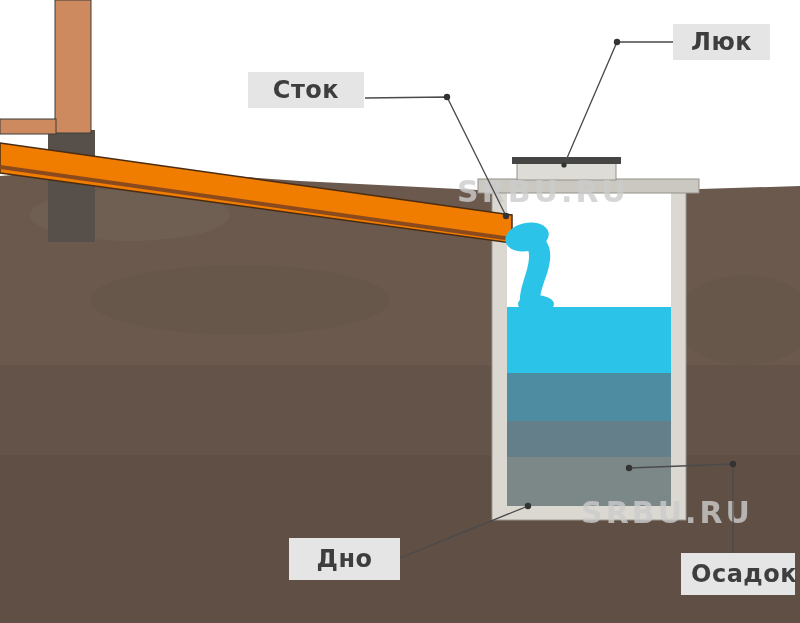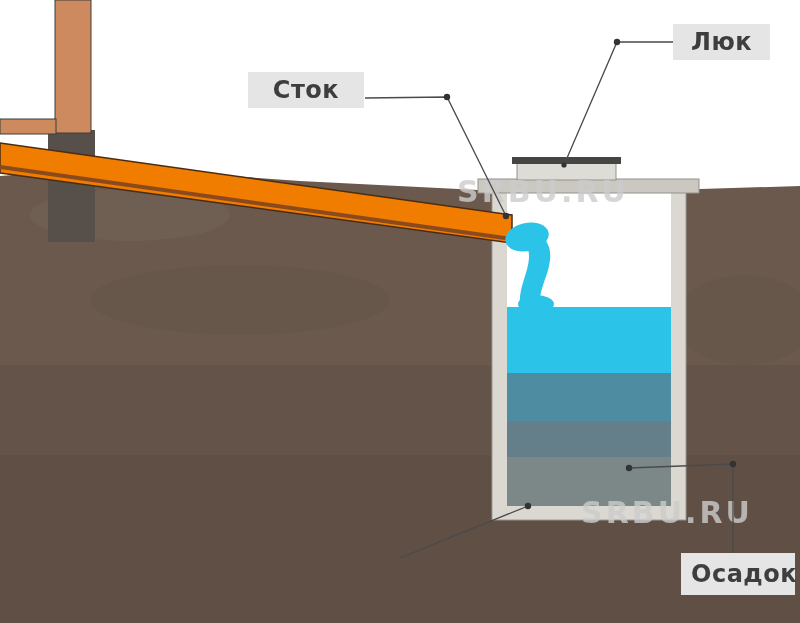--- a/index.html
+++ b/index.html
@@ -73,15 +73,16 @@
       <circle cx="617" cy="42" r="3.2"></circle>
       <circle cx="564" cy="165" r="2.6"></circle>
       <circle cx="528" cy="506" r="3.2"></circle>
       <circle cx="733" cy="464" r="3.2"></circle>
       <circle cx="629" cy="468" r="3.2"></circle>
     </g>
   </svg>
 
   <div class="label label-stok">Сток</div>
   <div class="label label-lyuk">Люк</div>
+  <div class="label label-dno">Дно</div>
   <div class="label label-osadok">Осадок</div>
 
 </div>
 
 </body></html>

